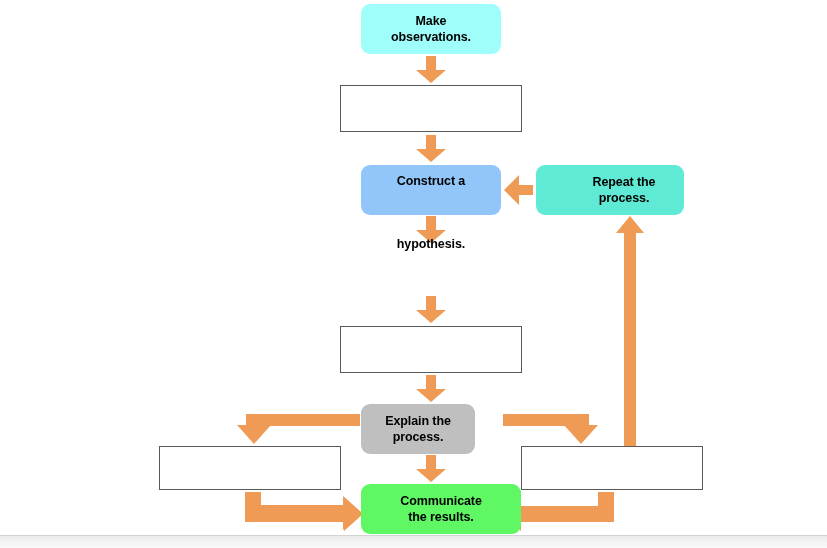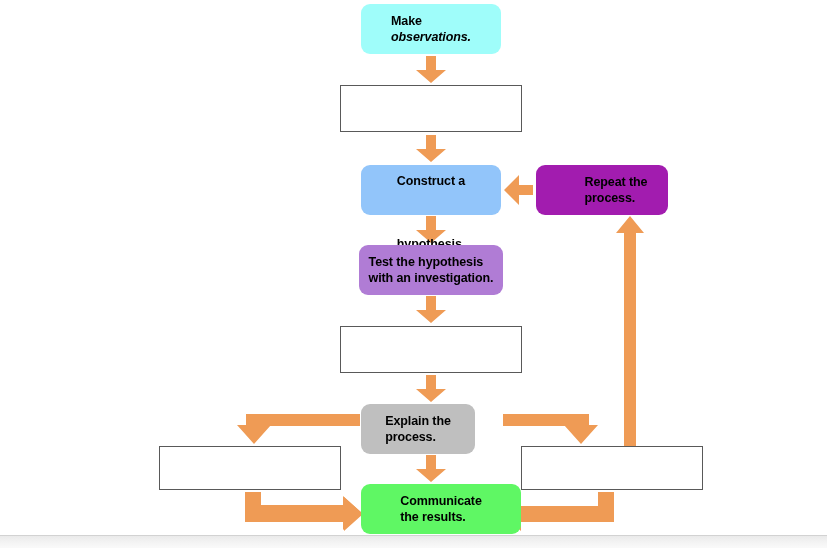--- a/index.html
+++ b/index.html
@@ -26,21 +26,21 @@
     background: linear-gradient(to bottom, #eaeaea 0%, #f3f3f3 45%, #fbfbfb 100%);
     border-top: 1px solid #d2d2d2;
   }
   
   .node {
     position: absolute;
     box-sizing: border-box;
     display: flex;
     align-items: center;
     justify-content: center;
-    text-align: left;
+    text-align: center;
     border-radius: 9px;
     font-size: 12.5px;
     font-weight: bold;
     color: #000000;
     line-height: 1.28;
     letter-spacing: -0.1px;
     z-index: 5;
   }
   .node span { display: block; padding: 0 4px; }
   
@@ -60,46 +60,40 @@
   .arrow svg { display: block; overflow: visible; }
 </style>
 </head>
 <body>
 
 <div id="stage">
 
   <div class="node" style="left:361px; top:4px; width:140px; height:50px; background:#9ffdfa;">
     <span>
         <span style="display: block;">Make</span>
-        <span style="display: block; font-style: italic;">observations.</span>
+        <span style="display: block;">observations.</span>
       </span>
   </div>
 
   <div class="blank" style="left:340px; top:85px; width:182px; height:47px;"></div>
 
   <div class="node" style="left:361px; top:165px; width:140px; height:50px; background:#92c5fa;">
     <span>
         <span style="display: block; margin-top: 44px;">Construct a</span>
         <span style="display: block; margin-top: 47px;">hypothesis.</span>
       </span>
   </div>
 
-  <div class="node" style="left:536px; top:165px; width:132px; height:50px; background:#a21caf;padding-left:28px;">
+  <div class="node" style="left:536px; top:165px; width:148px; height:50px; background:#5eead4;padding-left:28px;">
     <span>
         <span style="display: block;">Repeat the</span>
         <span style="display: block;">process.</span>
       </span>
   </div>
 
-  <div class="node" style="left:359px; top:245px; width:144px; height:50px; background:#b07cd5;">
-    <span>
-        <span style="display: block;">Test the hypothesis</span>
-        <span style="display: block;">with an investigation.</span>
-      </span>
-  </div>
 
   <div class="blank" style="left:340px; top:326px; width:182px; height:47px;"></div>
 
   <div class="node" style="left:361px; top:404px; width:114px; height:50px; background:#bfbfbf;">
     <span>
         <span style="display: block;">Explain the</span>
         <span style="display: block;">process.</span>
       </span>
   </div>
 

